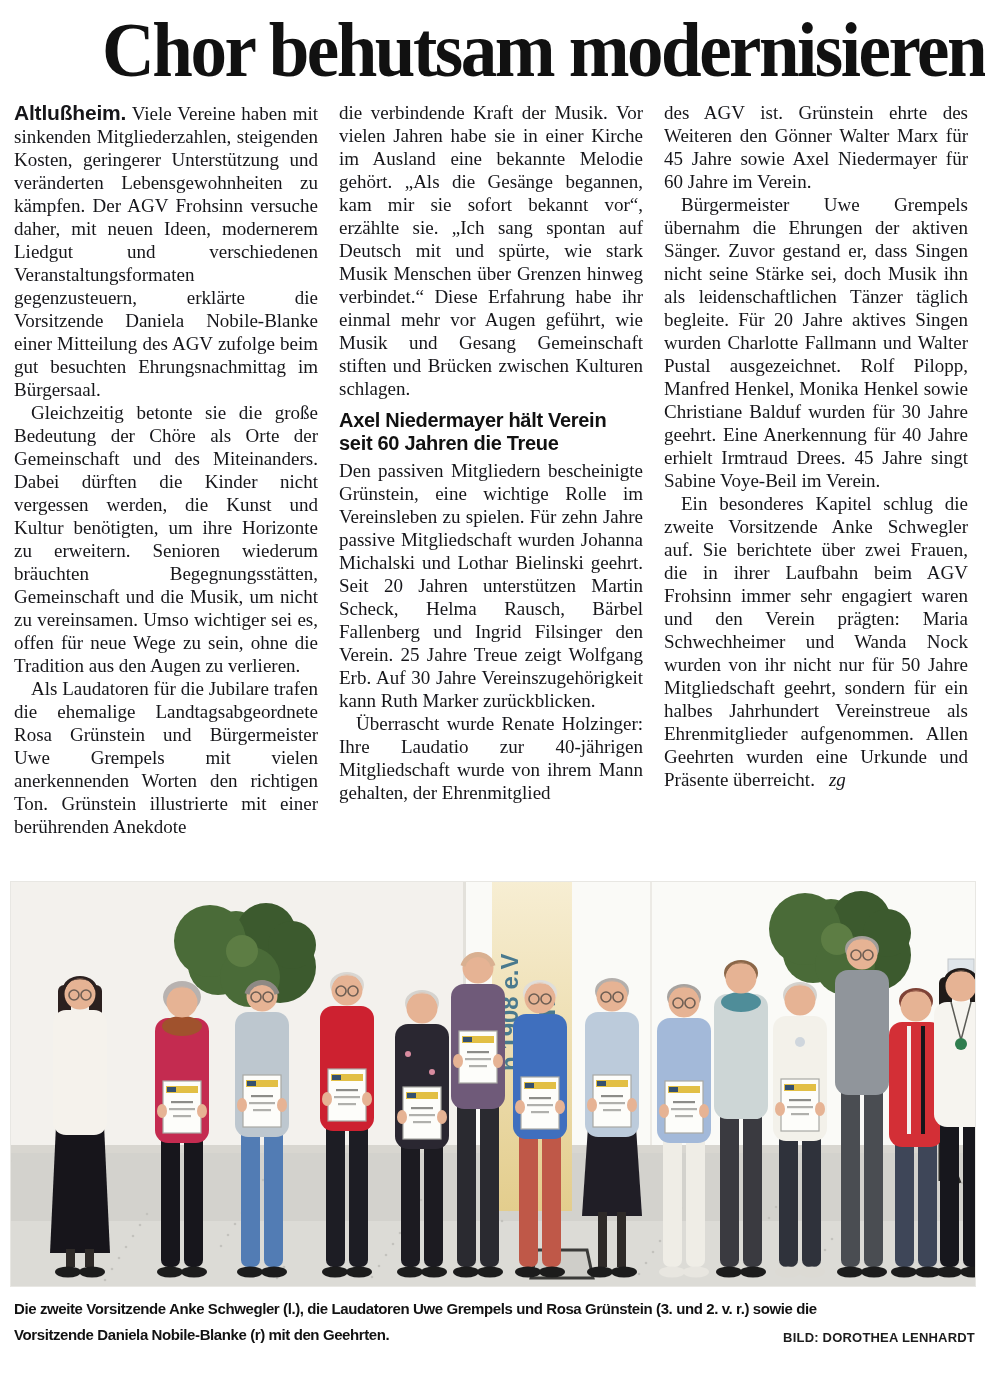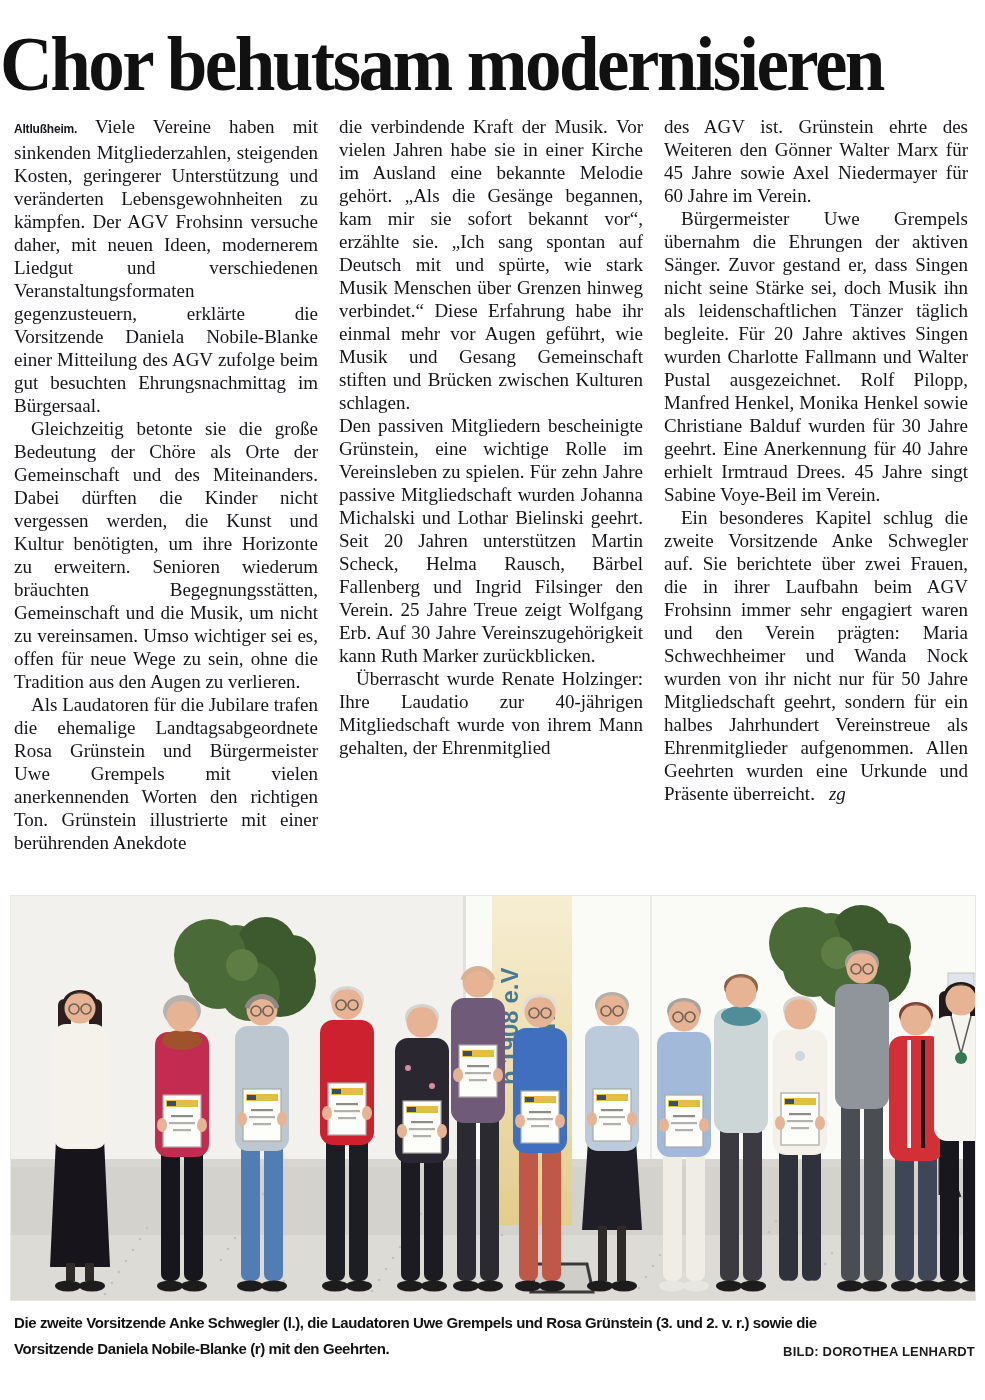--- a/index.html
+++ b/index.html
@@ -1,35 +1,35 @@
 <!DOCTYPE html>
 <html lang="de"><head>
 <meta charset="utf-8">
 <style>
   html,body{margin:0;padding:0;background:#ffffff;}
   body{width:985px;height:1400px;overflow:hidden;position:relative;
        font-family:"Liberation Serif",serif;color:#141414;}
   .page{width:985px;height:1400px;position:relative;}
 
   
-  .masthead{padding-top:23px;text-align:left;}
+  .masthead{padding-top:9px;text-align:right;}
   h1.headline{margin:0;font-family:"Liberation Serif",serif;font-weight:700;
       font-size:73px;line-height:1.05;letter-spacing:-2.5px;color:#111;
       transform:scaleY(1.08);transform-origin:top center;white-space:nowrap;}
   .kicker-line{margin-top:16px;font-family:"Liberation Sans",sans-serif;
       font-weight:700;font-size:20.5px;letter-spacing:-0.3px;color:#17171c;}
   .kicker-label{color:#1878b0;}
 
   
   .article{display:flex;gap:21px;padding:0 12px 0 14px;margin-top:15px;
       height:768px;overflow:hidden;}
   .col{width:304px;flex:0 0 304px;}
   .col p{margin:0;text-align:justify;font-size:19px;line-height:23px;color:#16161a;}
   .col p.ind{text-indent:17px;}
-  .lead{font-family:"Liberation Sans",sans-serif;font-weight:700;font-size:12px;
+  .lead{font-family:"Liberation Sans",sans-serif;font-weight:700;font-size:21px;
       letter-spacing:-0.2px;}
   .col h2{margin:9px 0 4px 0;font-family:"Liberation Sans",sans-serif;
       font-weight:700;font-size:20px;line-height:23px;letter-spacing:-0.3px;color:#111;}
   .signoff{font-style:italic;padding-left:14px;}
 
   
   figure.photo{margin:12px 9px 0 10px;position:relative;width:966px;height:406px;}
   figure.photo svg{display:block;width:966px;height:406px;}
 
   
@@ -50,20 +50,21 @@
   </header>
 
   <section class="article">
       <div class="col">
         <p><span class="lead">Altlußheim.</span> Viele Vereine haben mit sinkenden Mitgliederzahlen, steigenden Kosten, geringerer Unterstützung und veränderten Lebensgewohnheiten zu kämpfen. Der AGV Frohsinn versuche daher, mit neuen Ideen, modernerem Liedgut und verschiedenen Veranstaltungsformaten gegenzusteuern, erklärte die Vorsitzende Daniela Nobile-Blanke einer Mitteilung des AGV zufolge beim gut besuchten Ehrungsnachmittag im Bürgersaal.</p>
         <p class="ind">Gleichzeitig betonte sie die große Bedeutung der Chöre als Orte der Gemeinschaft und des Miteinanders. Dabei dürften die Kinder nicht vergessen werden, die Kunst und Kultur benötigten, um ihre Horizonte zu erweitern. Senioren wiederum bräuchten Begegnungsstätten, Gemeinschaft und die Musik, um nicht zu vereinsamen. Umso wichtiger sei es, offen für neue Wege zu sein, ohne die Tradition aus den Augen zu verlieren.</p>
         <p class="ind">Als Laudatoren für die Jubilare trafen die ehemalige Landtagsabgeordnete Rosa Grünstein und Bürgermeister Uwe Grempels mit vielen anerkennenden Worten den richtigen Ton. Grünstein illustrierte mit einer berührenden Anekdote</p>
       </div>
       <div class="col">
         <p>die verbindende Kraft der Musik. Vor vielen Jahren habe sie in einer Kirche im Ausland eine bekannte Melodie gehört. „Als die Gesänge begannen, kam mir sie sofort bekannt vor“, erzählte sie. „Ich sang spontan auf Deutsch mit und spürte, wie stark Musik Menschen über Grenzen hinweg verbindet.“ Diese Erfahrung habe ihr einmal mehr vor Augen geführt, wie Musik und Gesang Gemeinschaft stiften und Brücken zwischen Kulturen schlagen.</p>
+        <h2>Axel Niedermayer hält Verein seit 60 Jahren die Treue</h2>
         <p>Den passiven Mitgliedern bescheinigte Grünstein, eine wichtige Rolle im Vereinsleben zu spielen. Für zehn Jahre passive Mitgliedschaft wurden Johanna Michalski und Lothar Bielinski geehrt. Seit 20 Jahren unterstützen Martin Scheck, Helma Rausch, Bärbel Fallenberg und Ingrid Filsinger den Verein. 25 Jahre Treue zeigt Wolfgang Erb. Auf 30 Jahre Vereinszugehörigkeit kann Ruth Marker zurückblicken.</p>
         <p class="ind">Überrascht wurde Renate Holzinger: Ihre Laudatio zur 40-jährigen Mitgliedschaft wurde von ihrem Mann gehalten, der Ehrenmitglied</p>
       </div>
       <div class="col">
         <p>des AGV ist. Grünstein ehrte des Weiteren den Gönner Walter Marx für 45 Jahre sowie Axel Niedermayer für 60 Jahre im Verein.</p>
         <p class="ind">Bürgermeister Uwe Grempels übernahm die Ehrungen der aktiven Sänger. Zuvor gestand er, dass Singen nicht seine Stärke sei, doch Musik ihn als leidenschaftlichen Tänzer täglich begleite. Für 20 Jahre aktives Singen wurden Charlotte Fallmann und Walter Pustal ausgezeichnet. Rolf Pilopp, Manfred Henkel, Monika Henkel sowie Christiane Balduf wurden für 30 Jahre geehrt. Eine Anerkennung für 40 Jahre erhielt Irmtraud Drees. 45 Jahre singt Sabine Voye-Beil im Verein.</p>
         <p class="ind">Ein besonderes Kapitel schlug die zweite Vorsitzende Anke Schwegler auf. Sie berichtete über zwei Frauen, die in ihrer Laufbahn beim AGV Frohsinn immer sehr engagiert waren und den Verein prägten: Maria Schwechheimer und Wanda Nock wurden von ihr nicht nur für 50 Jahre Mitgliedschaft geehrt, sondern für ein halbes Jahrhundert Vereinstreue als Ehrenmitglieder aufgenommen. Allen Geehrten wurden eine Urkunde und Präsente überreicht.<span class="signoff">zg</span></p>
       </div>
     </section>
 

